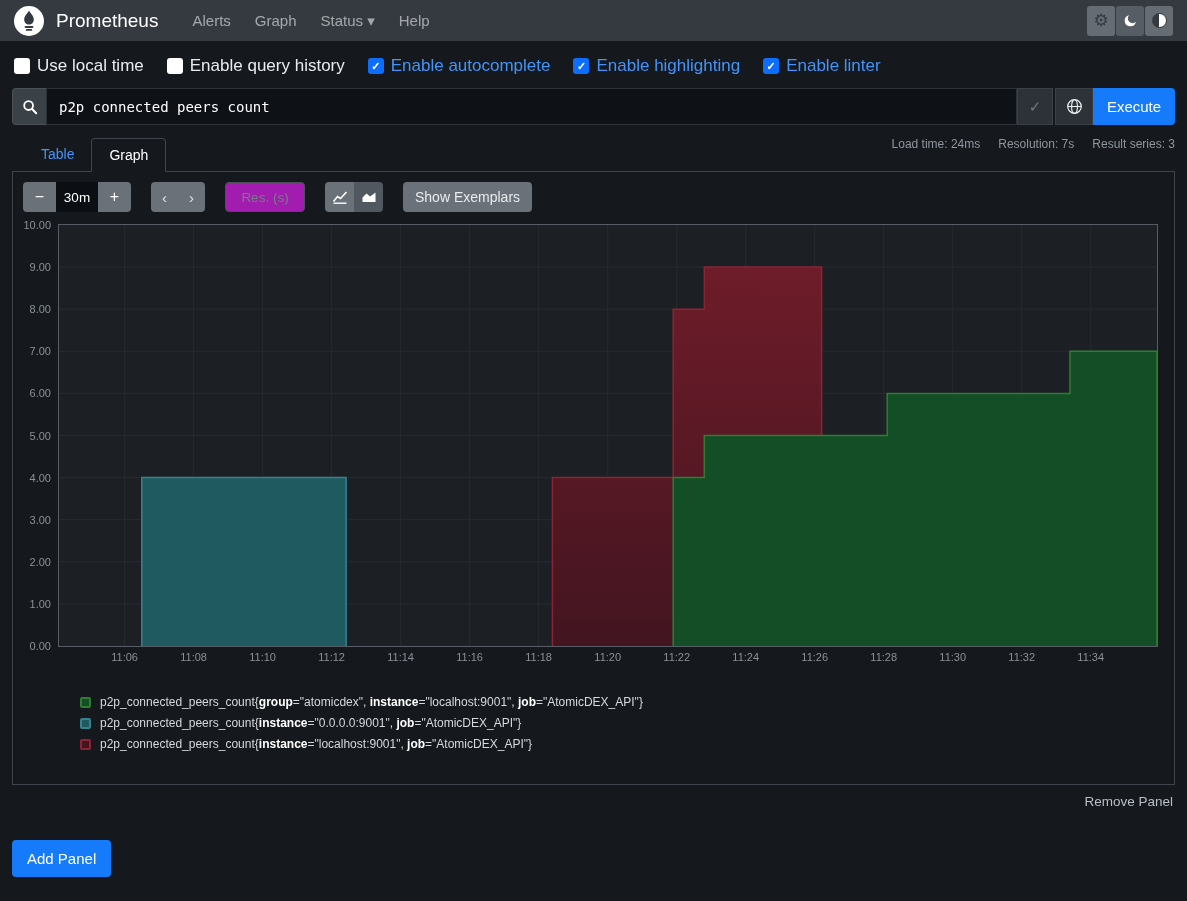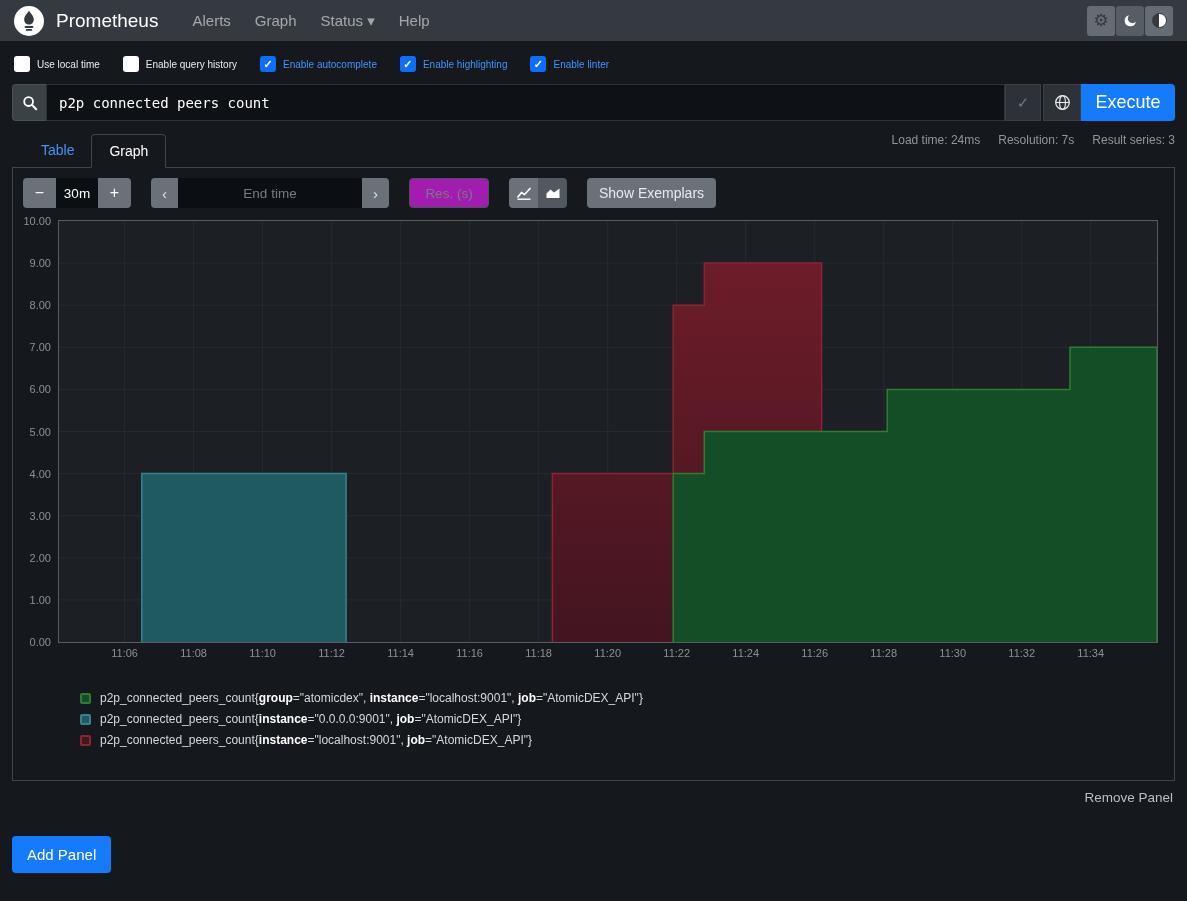--- a/index.html
+++ b/index.html
@@ -19,35 +19,35 @@
   .gear-glyph { color:#343a40; font-size:17px; line-height:1; }
   .half-glyph { width:15px; height:15px; border-radius:50%; border:1.5px solid #343a40;
                 background:linear-gradient(90deg,#343a40 50%,#fff 50%); }
 
   
   .options { display:flex; align-items:center; gap:23px; padding:15px 0 12px 14px; }
   .option { display:flex; align-items:center; gap:7px; cursor:pointer; }
   .cbox { width:16px; height:16px; border-radius:3px; background:#fff; flex:none;
           display:flex; align-items:center; justify-content:center; font-size:11px; font-weight:bold; color:#fff; }
   .cbox.checked { background:#0d6efd; }
-  .opt-label { font-size:10px; color:#e9ecef; }
+  .opt-label { font-size:17px; color:#e9ecef; }
   .opt-label.on { color:#4494f8; }
 
   
   .query-row { display:flex; margin:0 12px; height:37px; }
   .q-addon { width:34px; background:#3a4147; border:1px solid #4a5157; border-right:0;
              border-radius:4px 0 0 4px; display:flex; align-items:center; justify-content:center; }
   .q-input { flex:1; background:#0e1116; border:1px solid #2c3238; color:#fff;
              font-family:"DejaVu Sans Mono", monospace; font-size:14px; padding:0 12px; outline:none; }
   .q-btn { background:#2c3237; border:1px solid #3a4046; display:flex; align-items:center;
            justify-content:center; cursor:pointer; }
   .q-check { width:36px; color:#737b82; font-size:15px; }
   .q-globe { width:38px; margin-left:2px; }
-  .q-exec { width:94px; background:#157bfa; color:#fff; border:0; border-radius:0 4px 4px 0;
-            font-size:18px; cursor:pointer; }
+  .q-exec { width:82px; background:#157bfa; color:#fff; border:0; border-radius:0 4px 4px 0;
+            font-size:15px; cursor:pointer; }
 
   
   .meta-row { position:relative; margin:8px 12px 0; height:38px; }
   .stats { position:absolute; right:0; top:4px; font-size:12px; color:#8f969e; display:flex; gap:18px; }
   .tabs { position:absolute; left:12px; bottom:-1px; display:flex; z-index:2; }
   .tab { font-size:14px; padding:8px 17px; cursor:pointer; }
   .tab.inactive { color:#4494f8; }
   .tab.active { color:#fff; background:#15181d; border:1px solid #3f454c; border-bottom:1px solid #15181d;
                 border-radius:4px 4px 0 0; }
 
@@ -193,21 +193,20 @@
 <div class="panel">
 
   <div class="controls">
     <div class="grp">
       <button class="gbtn left">−</button>
       <input class="dinput" value="30m" style="">
       <button class="gbtn right">+</button>
     </div>
     <div class="grp">
       <button class="gbtn nav left">‹</button>
-      <input class="dinput end-input" placeholder="End time" style="">
       <button class="gbtn nav right">›</button>
     </div>
     <input class="res-input" placeholder="Res. (s)" style="">
     <div class="grp">
       <button class="ibtn first">
         <svg width="16" height="16" viewBox="0 0 16 16">
           <polyline points="1.5,12.5 5.5,7.5 8.5,9.5 14.5,3" fill="none" stroke="#ffffff" stroke-width="1.6"></polyline>
           <line x1="1.5" y1="14.2" x2="14.5" y2="14.2" stroke="#ffffff" stroke-width="1.4"></line>
         </svg>
       </button>

